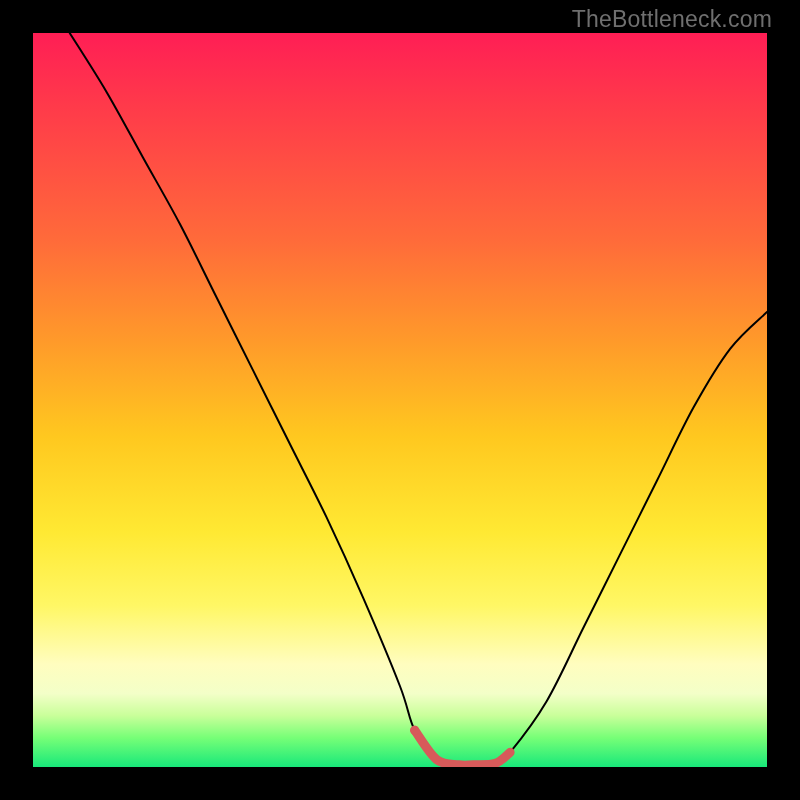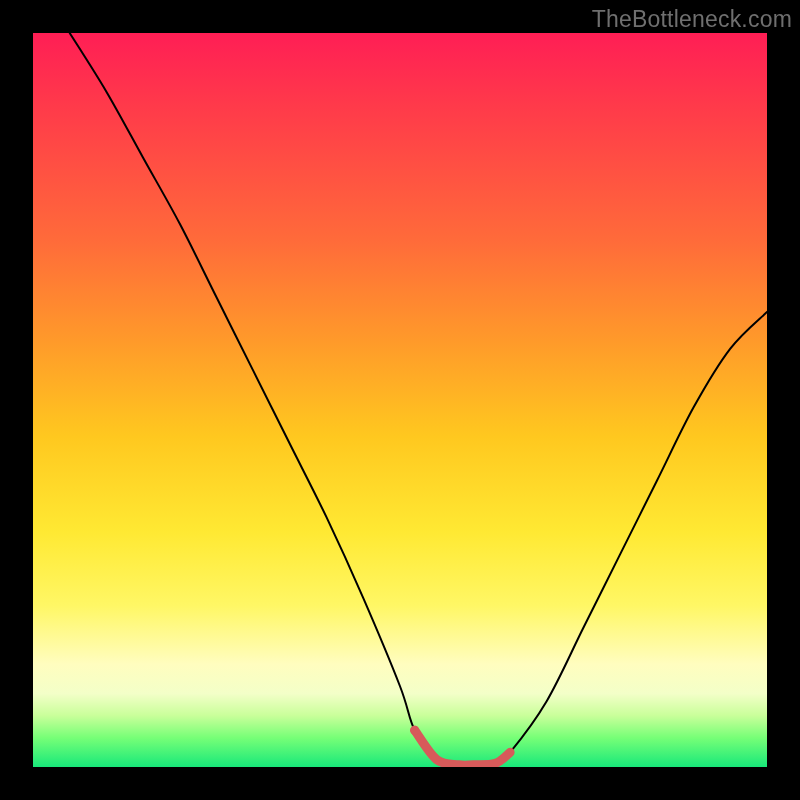--- a/index.html
+++ b/index.html
@@ -44,21 +44,21 @@
     position: absolute;
     left: 0;
     top: 0;
     width: 734px;
     height: 734px;
     pointer-events: none;
   }
   .watermark {
     position: absolute;
     top: 6px;
-    right: 8px;
+    right: 28px;
     color: #6f6f6f;
     font-size: 23px;
     letter-spacing: 0.2px;
     font-weight: 400;
     user-select: none;
   }
 </style>
 </head>
 <body>
 

